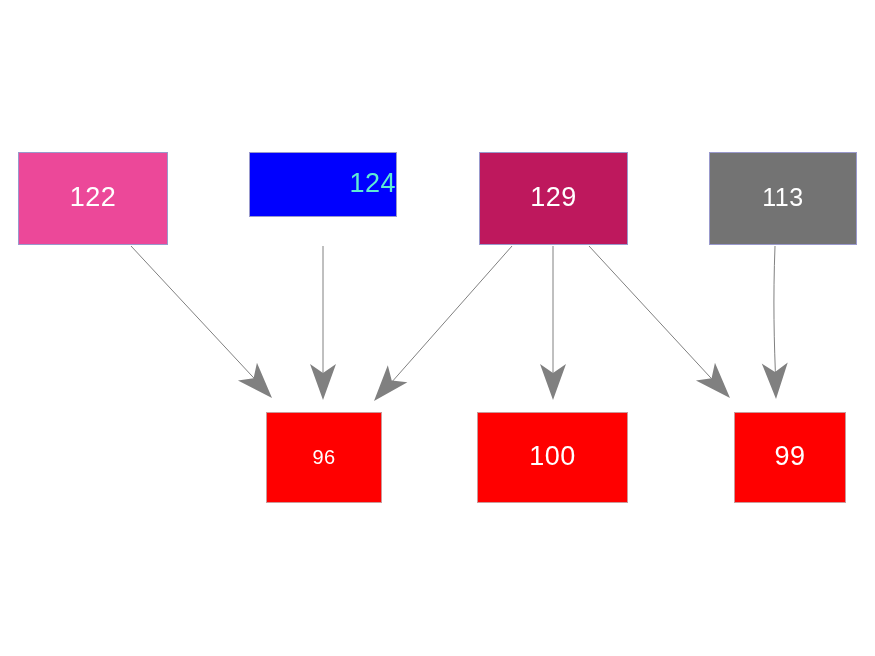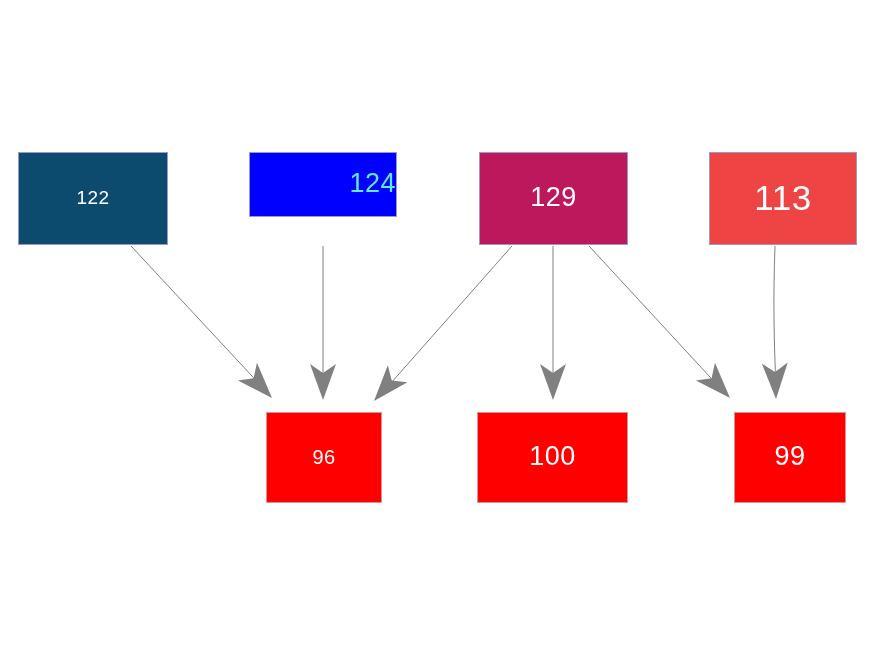--- a/index.html
+++ b/index.html
@@ -60,30 +60,30 @@
         <path d="M 0 0 L -36 -13 L -27 0 L -36 13 Z" fill="#808080" transform="translate(272,398) rotate(47)"></path>
         <path d="M 0 0 L -36 -13 L -27 0 L -36 13 Z" fill="#808080" transform="translate(323,400) rotate(90)"></path>
         <path d="M 0 0 L -36 -13 L -27 0 L -36 13 Z" fill="#808080" transform="translate(374,401) rotate(131)"></path>
         <path d="M 0 0 L -36 -13 L -27 0 L -36 13 Z" fill="#808080" transform="translate(553,400) rotate(90)"></path>
         <path d="M 0 0 L -36 -13 L -27 0 L -36 13 Z" fill="#808080" transform="translate(730,398) rotate(47)"></path>
         <path d="M 0 0 L -36 -13 L -27 0 L -36 13 Z" fill="#808080" transform="translate(776,399) rotate(88)"></path>
       </g>
   </svg>
 
   <div id="nodes-layer">
-      <div class="node-box" style="left: 18px; top: 152px; width: 150px; height: 93px; background: #0c4a6e; border: 1px solid rgb(153, 153, 204); color: rgb(255, 255, 255); font-size: 19px;">
+      <div class="node-box" style="left: 18px; top: 152px; width: 150px; height: 93px; background: #ec4899; border: 1px solid rgb(153, 153, 204); color: rgb(255, 255, 255); font-size: 27px;">
         <span class="node-label">122</span>
       </div>
       <div class="node-box" style="left: 249px; top: 152px; width: 148px; height: 65px; background: rgb(0, 0, 255); border: 1px solid rgb(153, 153, 204); color: #5eead4; font-size: 27px; justify-content: flex-end;">
         <span class="node-label">124</span>
       </div>
       <div class="node-box" style="left: 479px; top: 152px; width: 149px; height: 93px; background: #be185d; border: 1px solid rgb(153, 153, 204); color: rgb(255, 255, 255); font-size: 27px;">
         <span class="node-label">129</span>
       </div>
-      <div class="node-box" style="left: 709px; top: 152px; width: 148px; height: 93px; background: #ef4444; border: 1px solid rgb(153, 153, 204); color: rgb(255, 255, 255); font-size: 35px;">
+      <div class="node-box" style="left: 709px; top: 152px; width: 148px; height: 93px; background: #737373; border: 1px solid rgb(153, 153, 204); color: rgb(255, 255, 255); font-size: 25px;">
         <span class="node-label">113</span>
       </div>
       <div class="node-box" style="left: 266px; top: 412px; width: 116px; height: 91px; background: rgb(255, 0, 0); border: 1px solid rgb(204, 153, 153); color: rgb(255, 255, 255); font-size: 20px;">
         <span class="node-label">96</span>
       </div>
       <div class="node-box" style="left: 477px; top: 412px; width: 151px; height: 91px; background: rgb(255, 0, 0); border: 1px solid rgb(204, 153, 153); color: rgb(255, 255, 255); font-size: 27px;">
         <span class="node-label">100</span>
       </div>
       <div class="node-box" style="left: 718px; top: 412px; width: 112px; height: 91px; background: rgb(255, 0, 0); border: 1px solid rgb(204, 153, 153); color: rgb(255, 255, 255); font-size: 27px; margin-left: 16px;">
         <span class="node-label">99</span>

